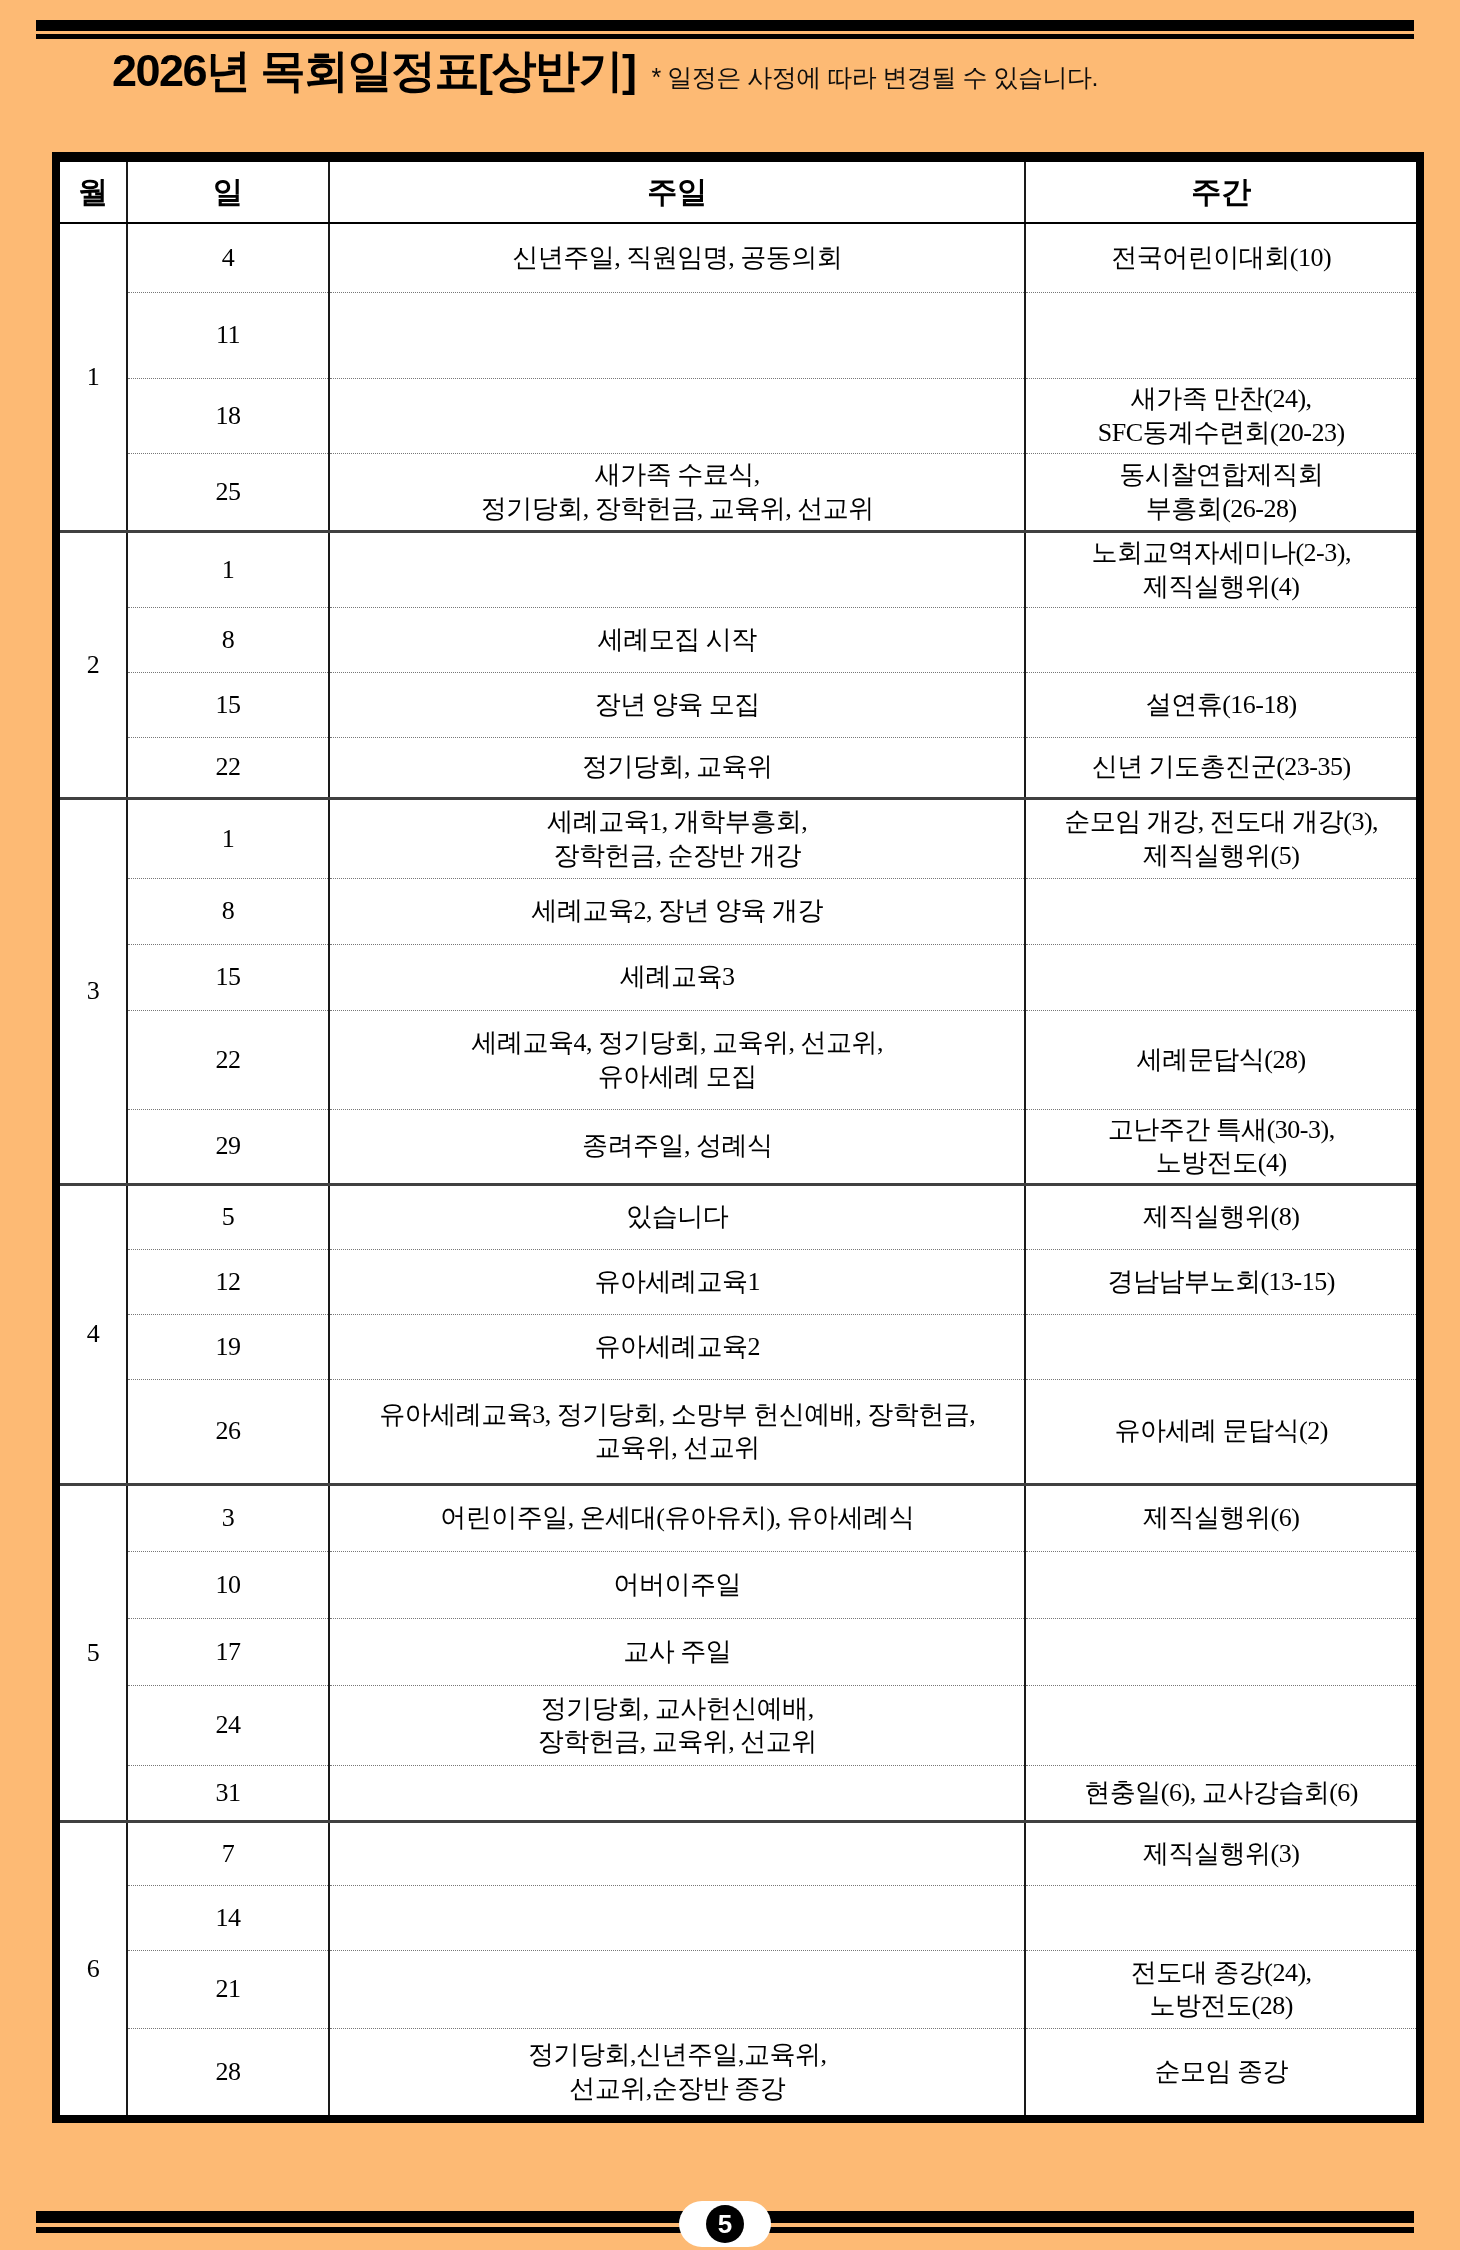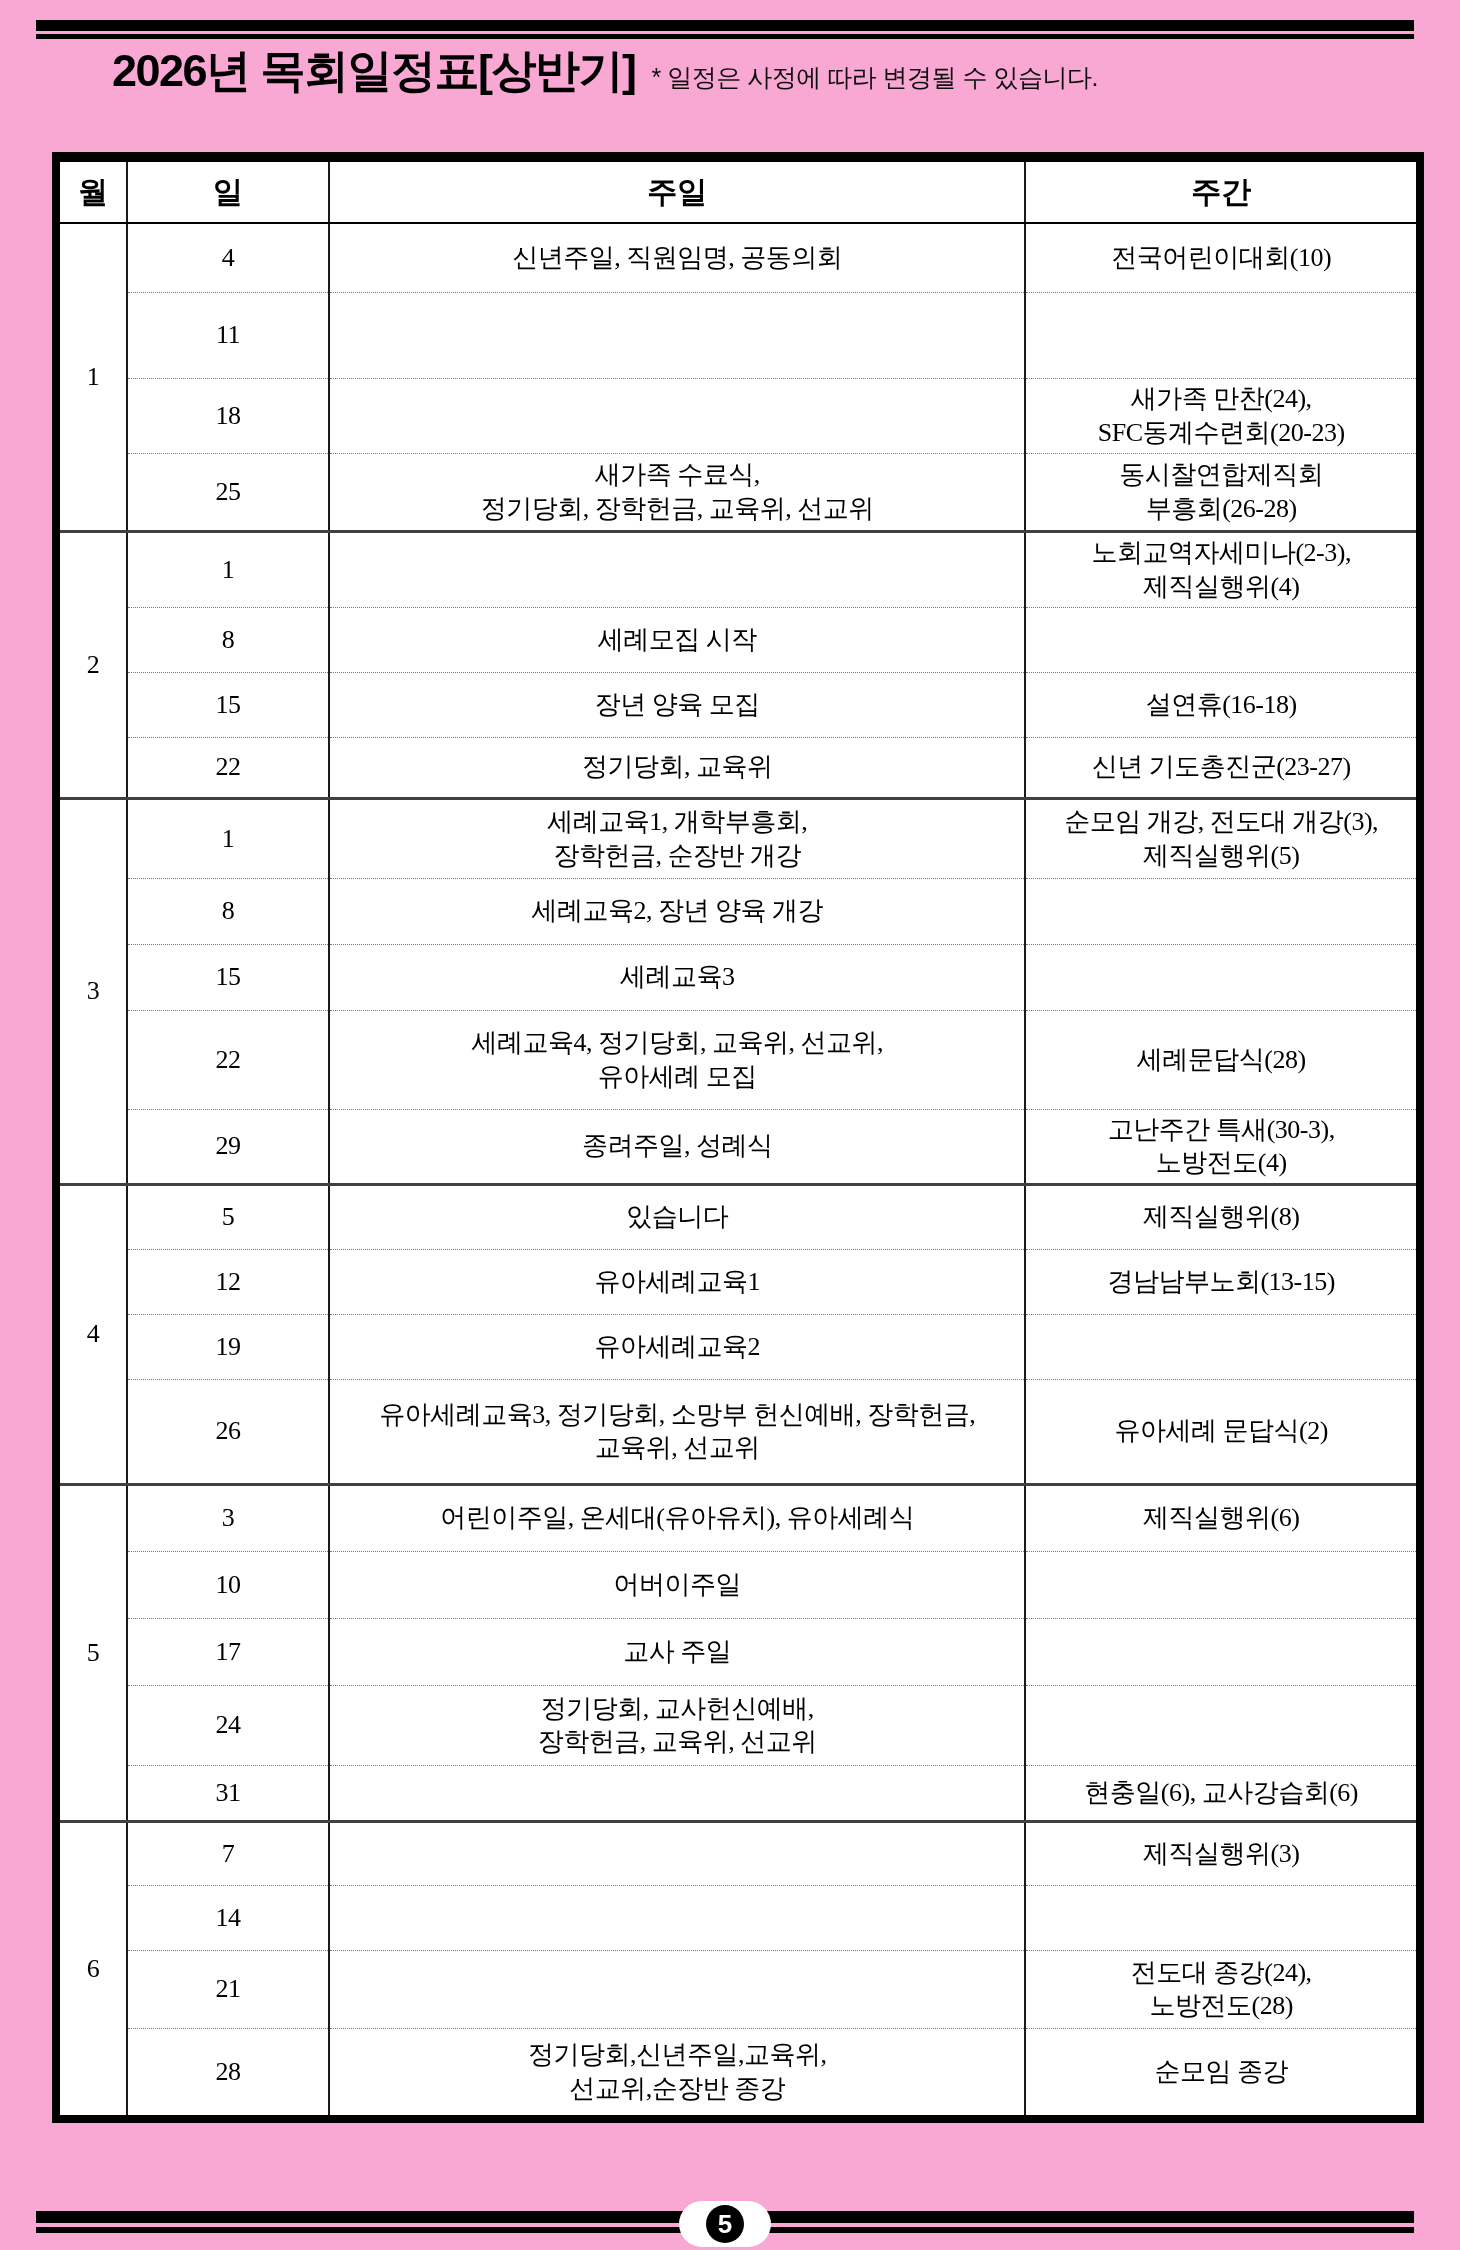--- a/index.html
+++ b/index.html
@@ -1,17 +1,17 @@
 <!DOCTYPE html>
 <html><head>
 <meta charset="utf-8">
 <style>
   html,body{margin:0;padding:0;background:#ffffff;}
   .page{
-    position:relative;width:1460px;height:2250px;background:#f9a8d4;overflow:hidden;
+    position:relative;width:1460px;height:2250px;background:#fdba74;overflow:hidden;
     font-family:"Liberation Serif","DejaVu Serif",serif;color:#000;
   }
   
   .top-rule{position:absolute;left:36px;top:20px;width:1378px;}
   .rule-thick{height:11px;background:#000;}
   .rule-thin{height:5px;background:#000;margin-top:3px;}
   
   .title-row{position:absolute;left:112px;top:46px;display:flex;align-items:baseline;gap:16px;white-space:nowrap;}
   .title{
     font-family:"Liberation Sans","DejaVu Sans",sans-serif;
@@ -130,21 +130,21 @@
           <td class="week-cell vdiv"></td>
         </tr>
         <tr class="in-group" style="height: 65px;">
           <td class="day-cell vdiv">15</td>
           <td class="sunday-cell vdiv">장년 양육 모집</td>
           <td class="week-cell vdiv">설연휴(16-18)</td>
         </tr>
         <tr class="group-end" style="height: 61px;">
           <td class="day-cell vdiv">22</td>
           <td class="sunday-cell vdiv">정기당회, 교육위</td>
-          <td class="week-cell vdiv">신년 기도총진군(23-27)</td>
+          <td class="week-cell vdiv">신년 기도총진군(23-35)</td>
         </tr>
         <tr class="in-group" style="height: 80px;">
           <td class="month-cell" rowspan="5">3</td>
           <td class="day-cell vdiv">1</td>
           <td class="sunday-cell vdiv">세례교육1, 개학부흥회,
 장학헌금, 순장반 개강</td>
           <td class="week-cell vdiv">순모임 개강, 전도대 개강(3),
 제직실행위(5)</td>
         </tr>
         <tr class="in-group" style="height: 66px;">

